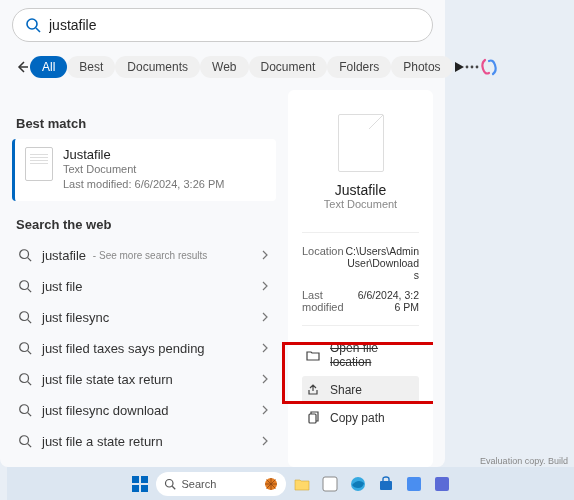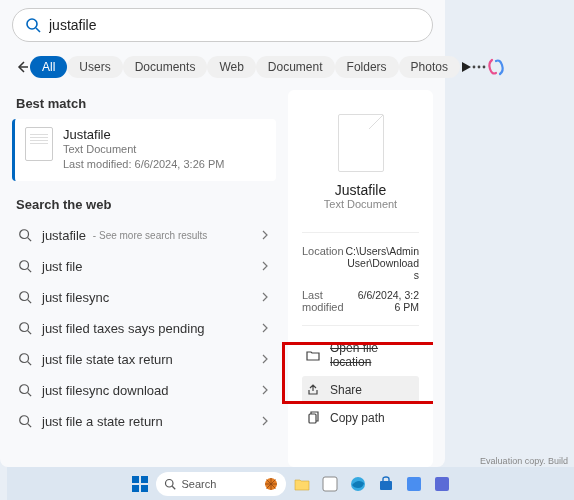--- a/index.html
+++ b/index.html
@@ -12,21 +12,21 @@
 .search-bar input { border: none; outline: none; font-size: 14px; flex: 1; margin-left: 8px; color: #222; }
 
 .filters { display: flex; align-items: center; padding: 4px 2px 10px 2px; }
 .back-btn { width: 26px; height: 26px; display: flex; align-items: center; justify-content: center; cursor: pointer; }
 .pill { background: #f0f0f0; border-radius: 14px; padding: 4px 12px; font-size: 12px; color: #444; cursor: pointer; }
 .pill.active { background: #0067c0; color: #fff; }
 .filters .spacer { flex: 1; }
 .tri-icon, .dots-icon, .copilot-icon { width: 22px; height: 22px; display: flex; align-items: center; justify-content: center; cursor: pointer; }
 
 .content { display: flex; flex: 1; gap: 0; overflow: hidden; }
-.left { width: 268px; overflow-y: auto; padding-right: 4px; }
+.left { width: 268px; overflow-y: auto; padding-right: 4px; margin-top: 20px; }
 .right { flex: 1; background: #fff; border-radius: 6px; padding: 16px 14px; margin-left: 8px; font-size: 12px; color: #555; display: flex; flex-direction: column; position: relative; }
 
 .section-title { font-size: 13px; font-weight: 600; color: #333; padding: 6px 4px 8px 4px; }
 
 .best-match { display: flex; align-items: flex-start; background: #fff; border-radius: 4px; padding: 8px 10px; border-left: 3px solid #0067c0; margin-bottom: 10px; cursor: pointer; }
 .doc-icon-sm { width: 28px; height: 34px; background: #fff; border: 1px solid #ccc; border-radius: 2px; margin-right: 10px; position: relative; }
 .doc-icon-sm::after { content: ''; position: absolute; top: 6px; left: 4px; right: 4px; height: 1px; background: #ddd; box-shadow: 0 3px 0 #ddd, 0 6px 0 #ddd, 0 9px 0 #ddd; }
 .bm-title { font-size: 13px; color: #222; font-weight: 500; }
 .bm-sub { font-size: 11px; color: #777; line-height: 1.4; }
 
@@ -70,21 +70,21 @@
   </div>
 
   <div class="filters">
     <div class="back-btn">
       <svg width="16" height="16" viewBox="0 0 16 16">
           <path d="M10 3 L5 8 L10 13" fill="none" stroke="#333" stroke-width="1.5"></path>
           <line x1="5" y1="8" x2="14" y2="8" stroke="#333" stroke-width="1.5"></line>
         </svg>
     </div>
     <span class="pill active">All</span>
-    <span class="pill">Users</span>
+    <span class="pill">Best</span>
     <span class="pill">Documents</span>
     <span class="pill">Web</span>
     <span class="pill">Document</span>
     <span class="pill">Folders</span>
     <span class="pill">Photos</span>
     <div class="spacer"></div>
     <div class="tri-icon">
         <svg width="12" height="12" viewBox="0 0 12 12">
           <path d="M2 1 L11 6 L2 11 Z" fill="#222"></path>
         </svg>

